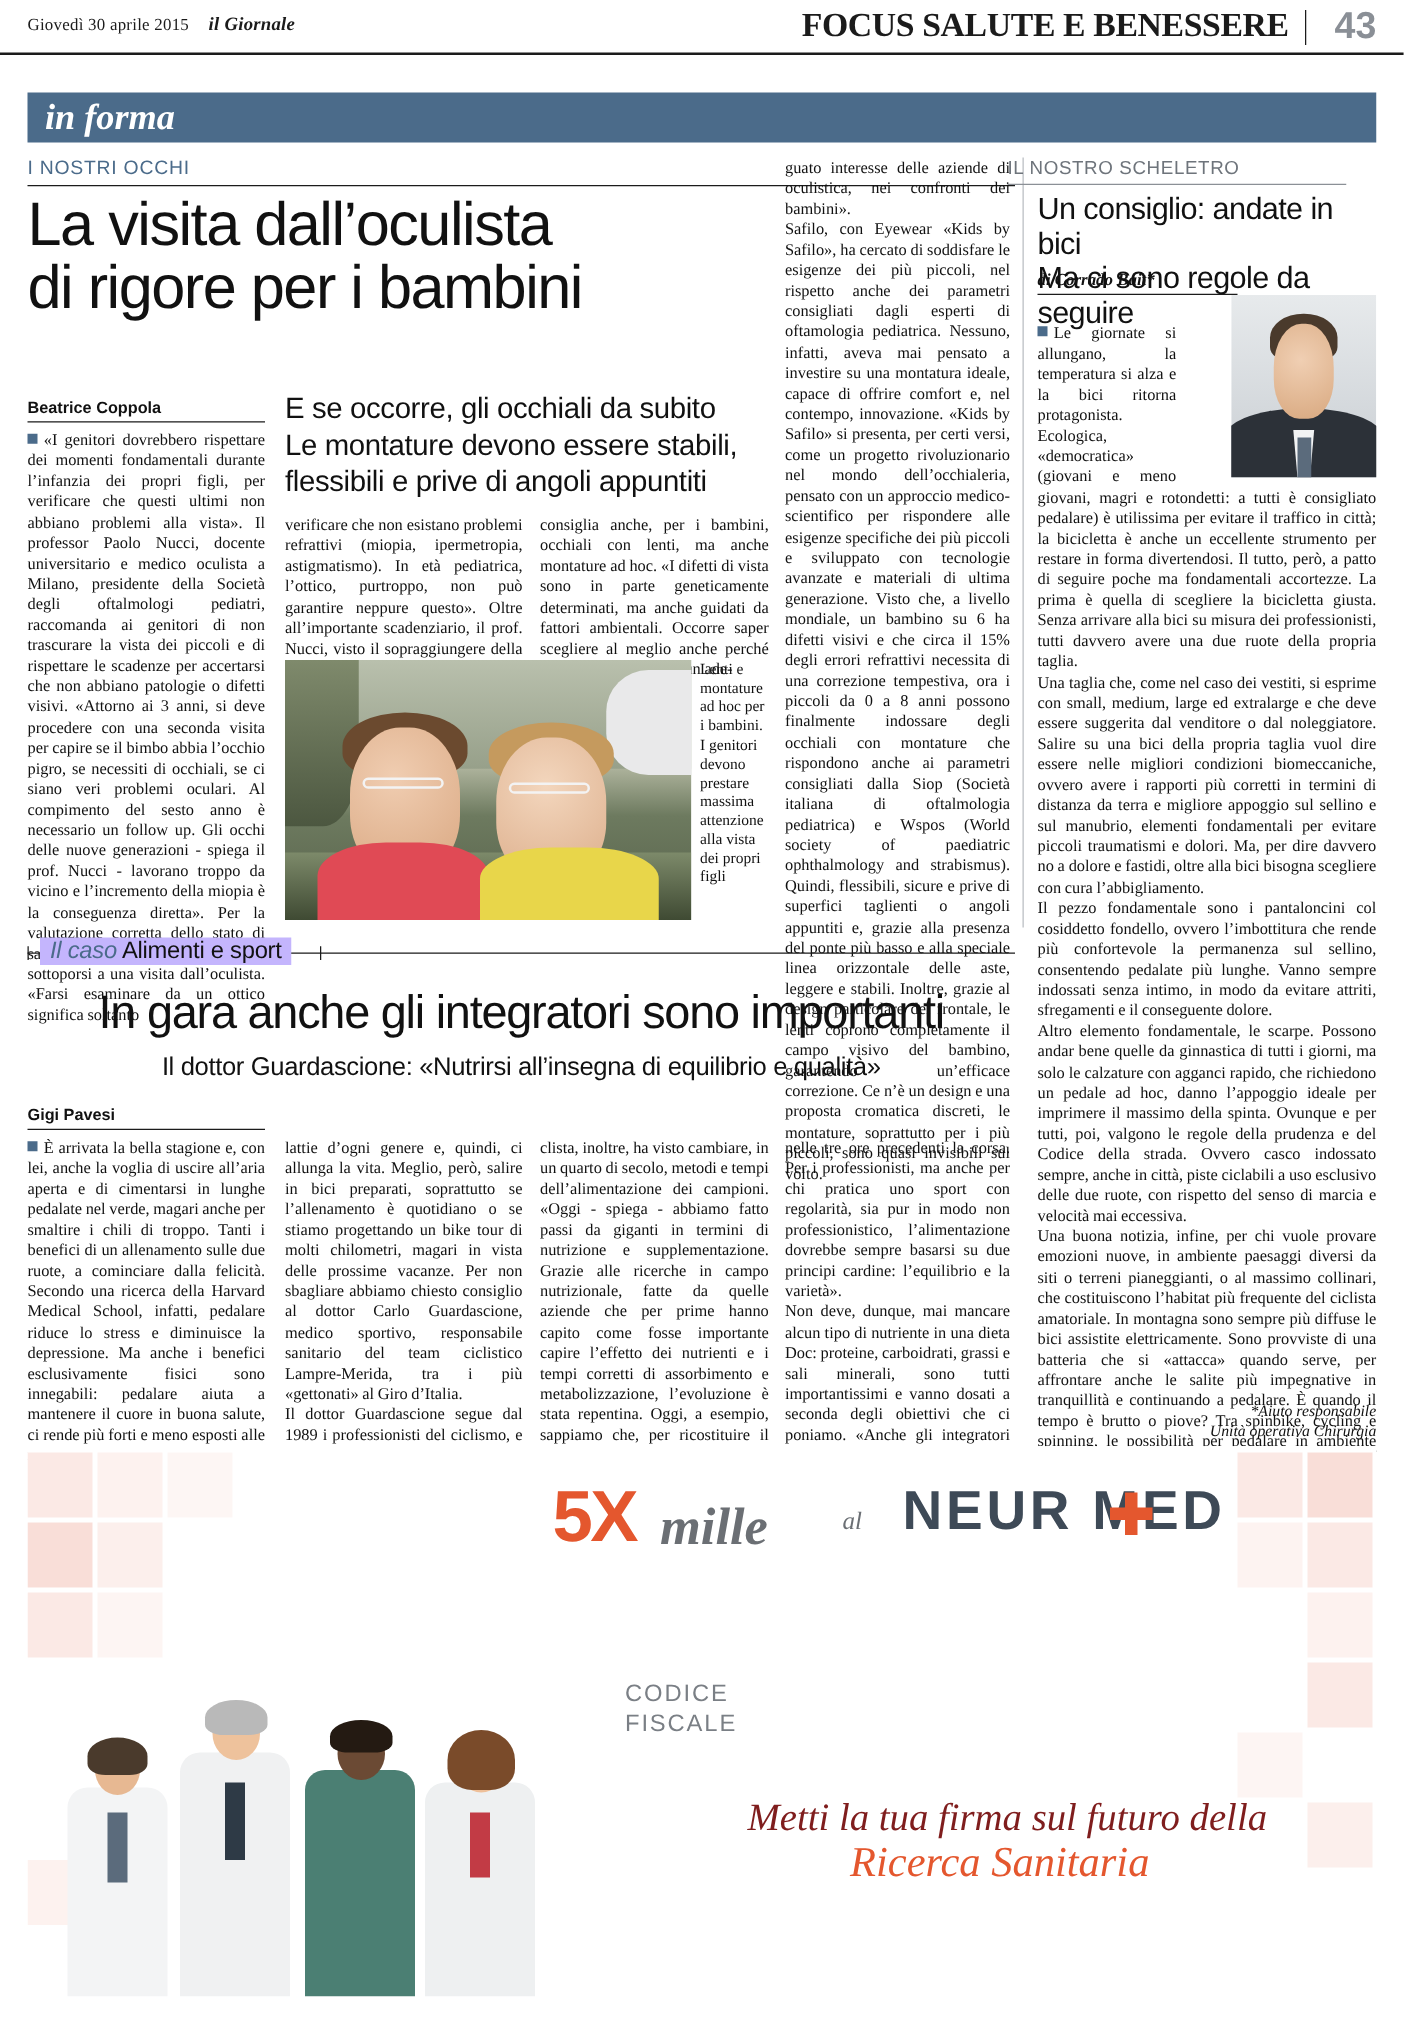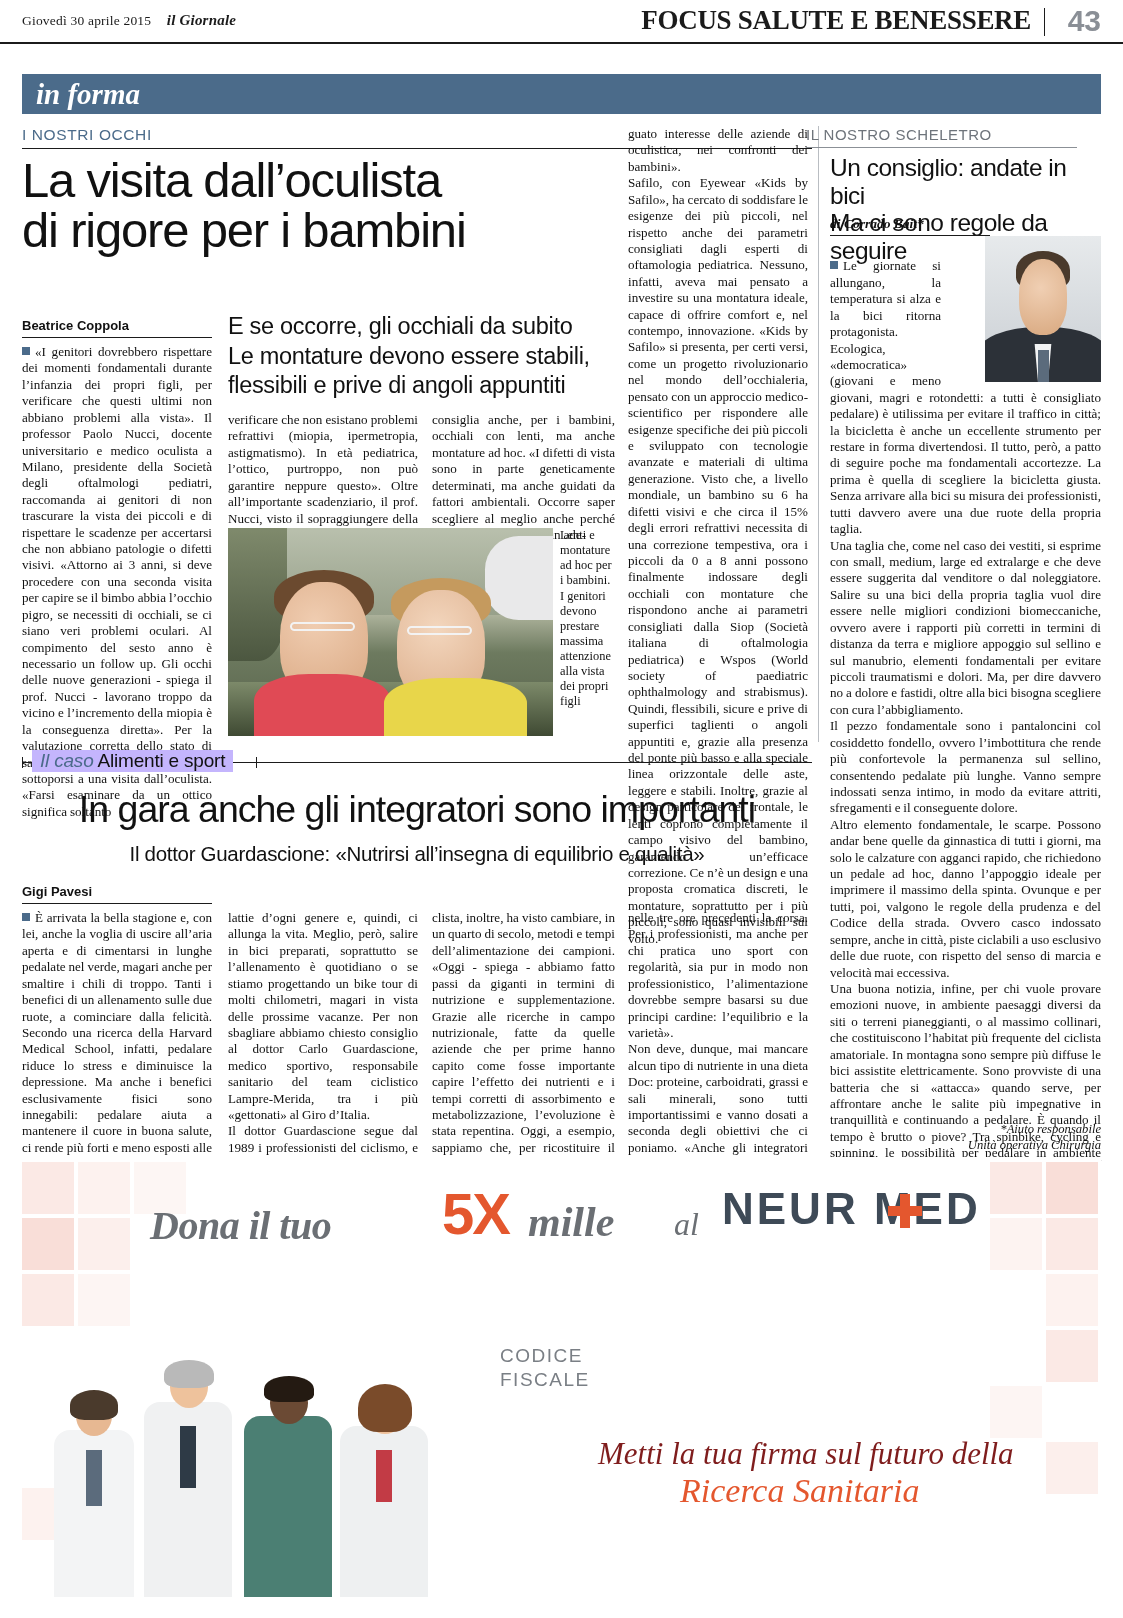--- a/index.html
+++ b/index.html
@@ -182,21 +182,21 @@
     font-size:58px; color:#e4572e; letter-spacing:-2px;
   }
   .ad-mille {
     position:absolute; left:506px; top:40px;
     font-family:"Liberation Serif", serif; font-style:italic; font-weight:bold;
     font-size:42px; color:#6b6f74;
   }
   .ad-al {
     position:absolute; left:652px; top:48px;
     font-family:"Liberation Serif", serif; font-style:italic;
-    font-size:32px; color:#6b6f74;
+    font-size:20px; color:#6b6f74;
   }
   .ad-neuromed {
     position:absolute; left:700px; top:26px;
     font-family:"Liberation Sans", sans-serif; font-weight:bold;
     font-size:44px; letter-spacing:3px; color:#3e4a57;
   }
   .ad-cross {
     position:absolute; left:866px; top:36px; width:34px; height:34px;
   }
   .ad-cross:before, .ad-cross:after {
@@ -389,21 +389,20 @@
       <div class="sq-tile" style="left:968px;top:60px;  width:52px; height:52px; opacity:.16;"></div>
       <div class="sq-tile" style="left:1024px;top:60px; width:52px; height:52px; opacity:.30;"></div>
       <div class="sq-tile" style="left:1024px;top:116px;width:52px; height:52px; opacity:.18;"></div>
       <div class="sq-tile" style="left:1024px;top:172px;width:52px; height:52px; opacity:.30;"></div>
       <div class="sq-tile" style="left:968px;top:228px; width:52px; height:52px; opacity:.14;"></div>
       <div class="sq-tile" style="left:1024px;top:284px;width:52px; height:52px; opacity:.22;"></div>
       <div class="sq-tile" style="left:0px;  top:330px; width:52px; height:52px; opacity:.18;"></div>
       <div class="sq-tile" style="left:56px; top:386px; width:52px; height:52px; opacity:.12;"></div>
     </div>
 
-    <div class="ad-dona">Dona il tuo</div>
     <div class="ad-5x">5X</div>
     <div class="ad-mille">mille</div>
     <div class="ad-al">al</div>
     <div class="ad-neuromed">NEUR  MED</div>
     <div class="ad-cross"></div>
 
     <div class="ad-codice">
       <div>CODICE</div>
       <div>FISCALE</div>
     </div>

